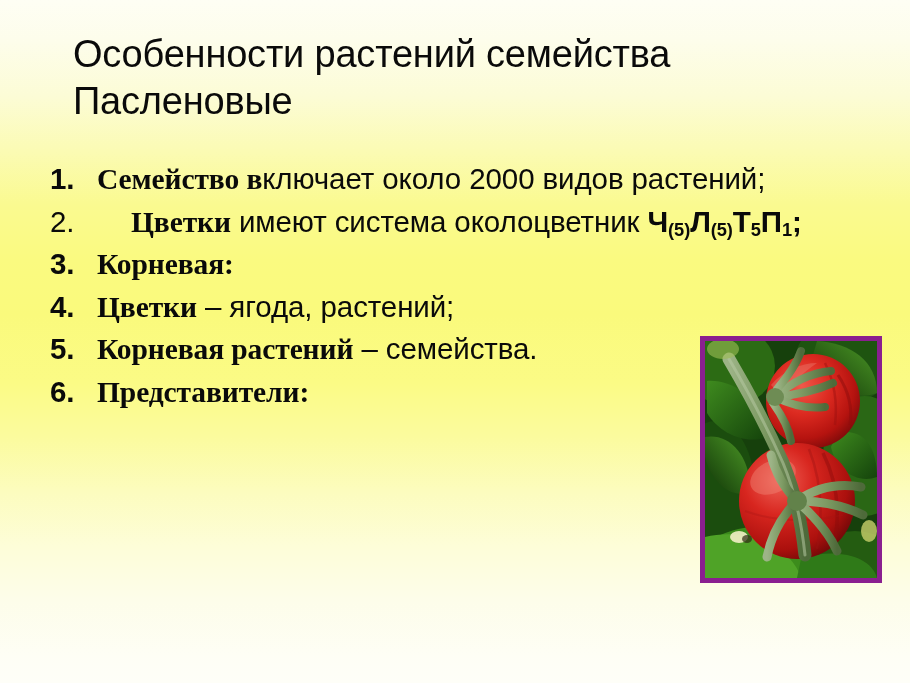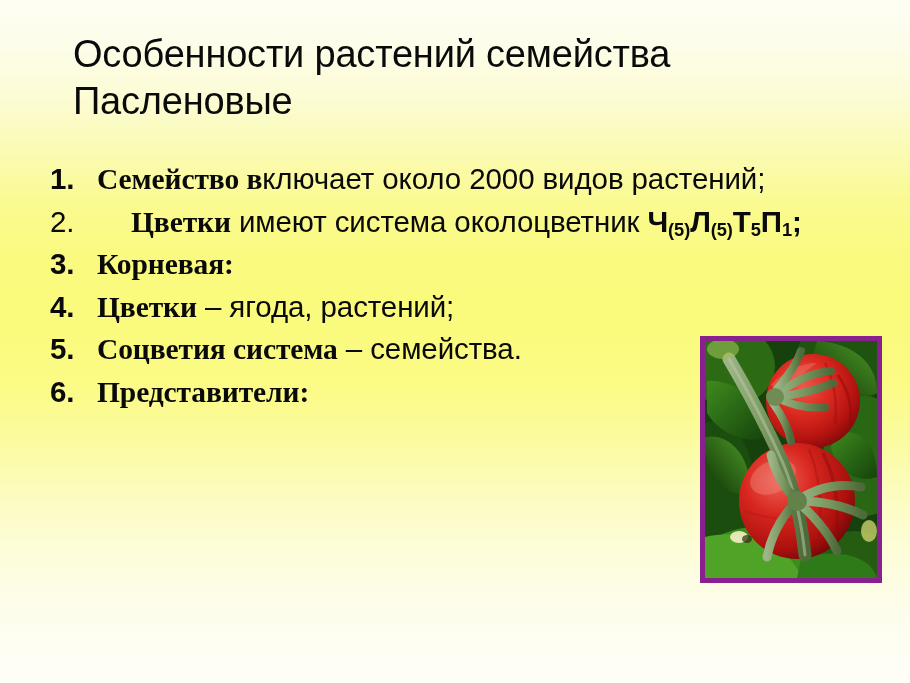--- a/index.html
+++ b/index.html
@@ -148,21 +148,21 @@
       <span class="txt"><b>Корневая:</b><span></span></span>
     </div>
 
     <div class="li">
       <span class="num">4.</span>
       <span class="txt"><b>Цветки</b><span> – ягода, растений;</span></span>
     </div>
 
     <div class="li">
       <span class="num">5.</span>
-      <span class="txt"><b>Соцветия система</b><span> – семейства.</span></span>
+      <span class="txt"><b>Корневая растений</b><span> – семейства.</span></span>
     </div>
 
     <div class="li">
       <span class="num">6.</span>
       <span class="txt"><b>Представители:</b><span></span></span>
     </div>
 
   </div>
 
   <div class="photo-frame">

